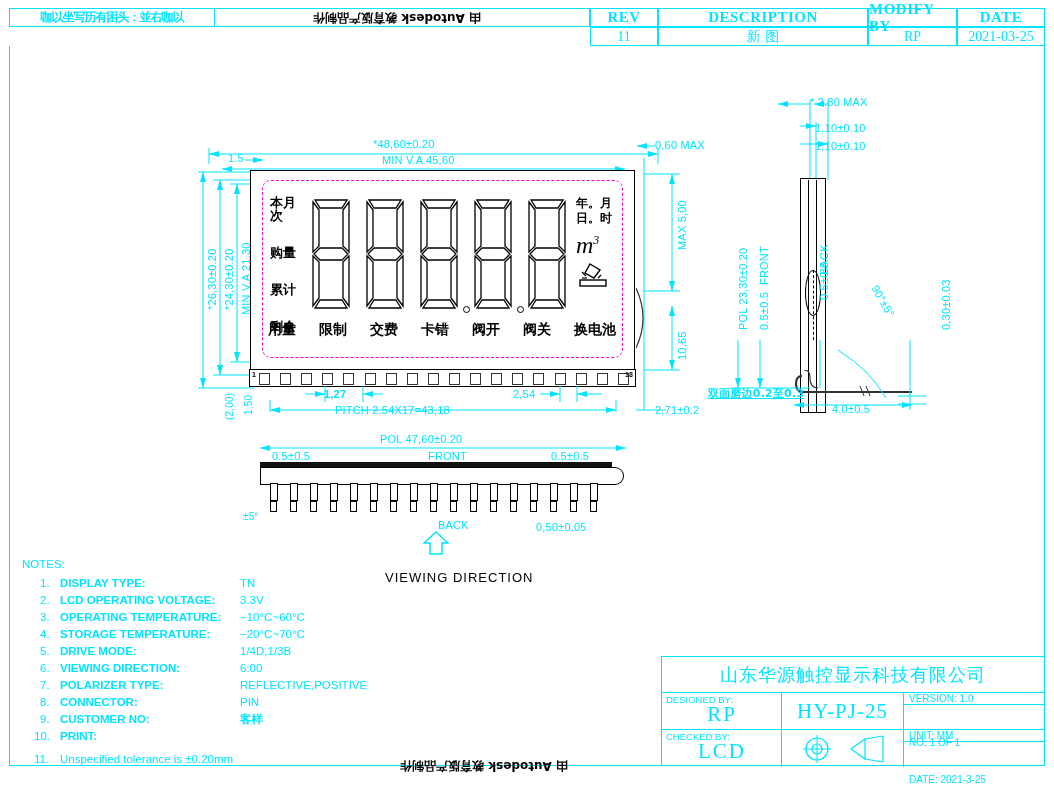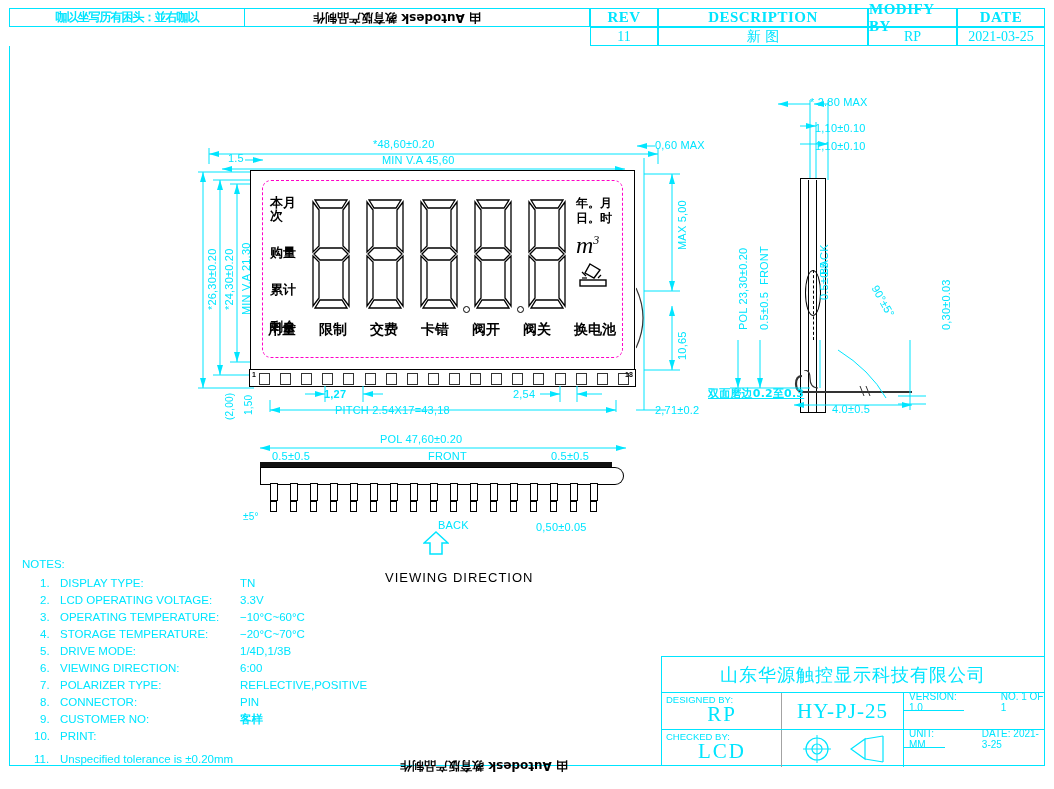--- a/index.html
+++ b/index.html
@@ -88,53 +88,53 @@
        box-sizing:border-box;background:#fff;}
   .sv-inner{position:absolute;width:9px;height:232px;border-left:1px solid #000;border-right:1px solid #000;
        box-sizing:border-box;}
   .sv-ell{position:absolute;width:16px;height:46px;border:1.2px solid #000;border-radius:50%;box-sizing:border-box;}
   .sv-dash{position:absolute;border-left:1px dashed #000;}
 
   
   #notes{position:absolute;left:22px;top:556px;color:#00e5ff;font-size:11.5px;line-height:17px;}
   #notes .nt{position:relative;white-space:nowrap;}
   #notes .nnum{display:inline-block;width:20px;}
-  #notes .nlbl{display:inline-block;width:180px;}
+  #notes .nlbl{display:inline-block;width:180px;font-weight:bold;}
   #notes .nval{display:inline-block;}
   .notehead{margin-bottom:2px;}
 
   #vdir{position:absolute;left:385px;top:570px;color:#000000;font-size:13px;letter-spacing:1px;}
 
   
   #tb{position:absolute;left:661px;top:656px;width:384px;height:110px;border:1px solid #00e5ff;
       box-sizing:border-box;color:#00e5ff;}
   #tb .co{height:36px;display:flex;align-items:center;justify-content:center;
       border-bottom:1px solid #00e5ff;box-sizing:border-box;font-size:18px;
       font-family:"DejaVu Sans",sans-serif;letter-spacing:1px;}
   #tb .trow{position:relative;height:37px;border-bottom:1px solid #00e5ff;box-sizing:border-box;display:flex;}
   #tb .trow:last-child{border-bottom:none;}
   #tb .c1{width:120px;border-right:1px solid #a3a3a3;box-sizing:border-box;position:relative;}
   #tb .c2{width:122px;border-right:1px solid #00e5ff;box-sizing:border-box;
       display:flex;align-items:center;justify-content:center;}
-  #tb .c3{flex:1;display:flex;flex-direction:row;gap:32px;}
+  #tb .c3{flex:1;display:flex;flex-direction:column;gap:32px;}
   #tb .c3 .sub{height:18px;border-bottom:1px solid #00e5ff;box-sizing:border-box;
       display:flex;align-items:center;padding-left:5px;font-size:10px;}
   #tb .c3 .sub:last-child{border-bottom:none;}
   #tb .lab{position:absolute;left:4px;top:1px;font-size:9.5px;}
   #tb .sig{position:absolute;left:0;top:9px;width:120px;text-align:center;
       font-size:21px;font-family:"Liberation Serif","DejaVu Serif",serif;letter-spacing:2px;}
   #tb .partno{font-size:21px;font-family:"Liberation Serif","DejaVu Serif",serif;letter-spacing:1px;}
 </style>
 </head>
 <body>
 
 <div id="sheet">
 
   <div id="hdr">
-    <div class="cell hrow1" style="left:0;width:236px;">
+    <div class="cell hrow1" style="left:0;width:206px;">
       <span class="wmcy">咖以坐写历有困头：並右咖以</span>
     </div>
     <div class="cell hrow1" style="left:196px;width:385px;border-left:none;">
       <span class="wm flip">由 Autodesk 教育版产品制作</span>
     </div>
     <div class="cell hrow1" style="left:581px;width:68px;">
       <span class="hdrtitle">REV</span>
     </div>
     <div class="cell hrow1" style="left:649px;width:210px;">
       <span class="hdrtitle">DESCRIPTION</span>

